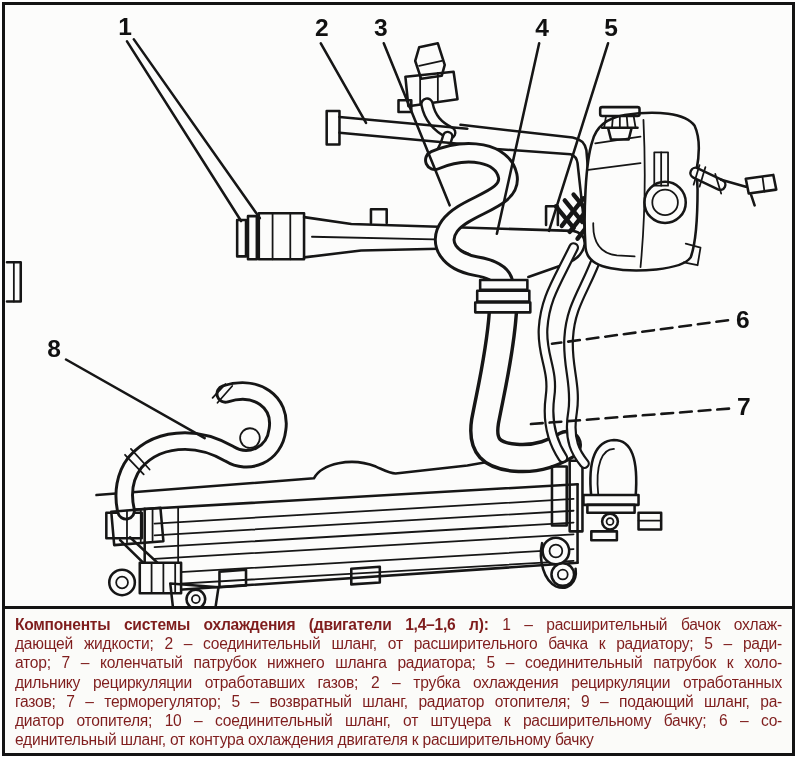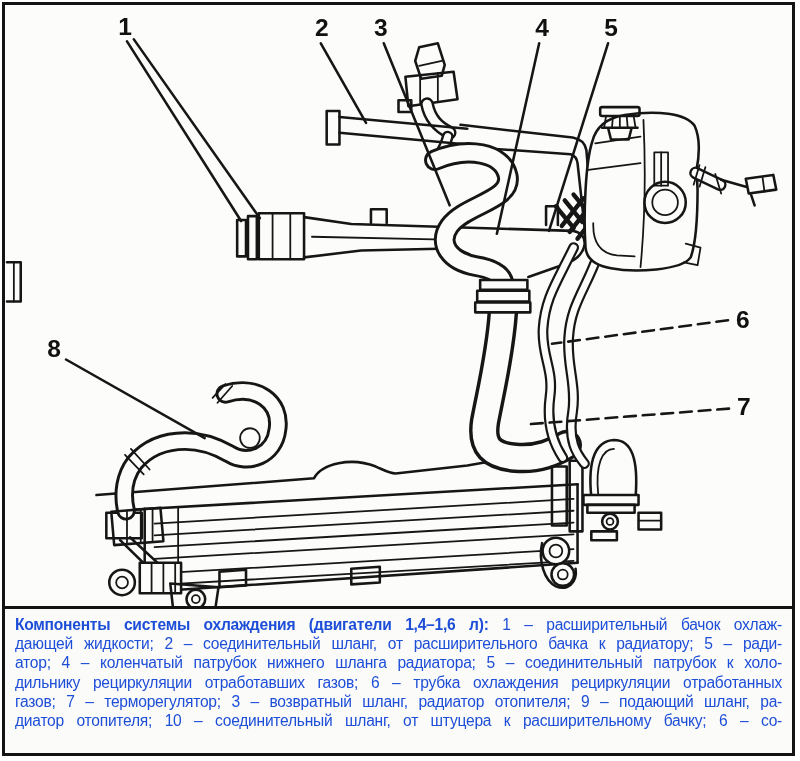--- a/index.html
+++ b/index.html
@@ -3,21 +3,21 @@
 <meta charset="utf-8">
 <style>
   html,body{margin:0;padding:0;background:#ffffff;}
   .page{position:relative;width:800px;height:761px;background:#ffffff;
         font-family:"Liberation Sans",sans-serif;overflow:hidden;}
   .frame{position:absolute;left:2px;top:2px;width:793px;height:754px;
          border:3px solid #131313;box-sizing:border-box;background:#fcfcfb;}
   .diagram-svg{position:absolute;left:0;top:0;}
   .caption{position:absolute;left:0;right:0;top:601px;bottom:0;
            border-top:3px solid #131313;background:#fbfbf9;
-           padding:6px 10px 0 10px;color:#1d4ed8;}
+           padding:6px 10px 0 10px;color:#7f1d1d;}
   .cap-line{font-size:15.6px;line-height:19.2px;letter-spacing:-0.25px;
             text-align:justify;text-align-last:justify;white-space:nowrap;}
   .cap-line.last{text-align-last:left;}
   .cap-bold{font-weight:bold;}
   
   .ln{fill:none;stroke:#161616;stroke-width:2.6;stroke-linecap:round;stroke-linejoin:round;}
   .lt{fill:none;stroke:#161616;stroke-width:1.8;stroke-linecap:round;stroke-linejoin:round;}
   .lf{fill:#fcfcfb;stroke:#161616;stroke-width:2.6;stroke-linejoin:round;}
   .hb{fill:none;stroke:#161616;stroke-linecap:round;stroke-linejoin:round;}
   .hw{fill:none;stroke:#fcfcfb;stroke-linecap:round;stroke-linejoin:round;}
@@ -191,19 +191,20 @@
         <text class="num" x="616" y="32" text-anchor="middle">5</text>
         <text class="num" x="750" y="329" text-anchor="middle">6</text>
         <text class="num" x="751" y="418" text-anchor="middle">7</text>
         <text class="num" x="50" y="358" text-anchor="middle">8</text>
       </g>
     </svg>
 
     <div class="caption">
       <div class="cap-line"><span class="cap-bold">Компоненты системы охлаждения (двигатели 1,4–1,6 л):</span><span> 1 – расширительный бачок охлаж-</span></div>
       <div class="cap-line">дающей жидкости; 2 – соединительный шланг, от расширительного бачка к радиатору; 5 – ради-</div>
-      <div class="cap-line">атор; 4 – коленчатый патрубок нижнего шланга радиатора; 5 – соединительный патрубок к холо-</div>
-      <div class="cap-line">дильнику рециркуляции отработавших газов; 6 – трубка охлаждения рециркуляции отработанных</div>
-      <div class="cap-line">газов; 7 – терморегулятор; 3 – возвратный шланг, радиатор отопителя; 9 – подающий шланг, ра-</div>
+      <div class="cap-line">атор; 7 – коленчатый патрубок нижнего шланга радиатора; 5 – соединительный патрубок к холо-</div>
+      <div class="cap-line">дильнику рециркуляции отработавших газов; 2 – трубка охлаждения рециркуляции отработанных</div>
+      <div class="cap-line">газов; 7 – терморегулятор; 5 – возвратный шланг, радиатор отопителя; 9 – подающий шланг, ра-</div>
       <div class="cap-line">диатор отопителя; 10 – соединительный шланг, от штуцера к расширительному бачку; 6 – со-</div>
+      <div class="cap-line last">единительный шланг, от контура охлаждения двигателя к расширительному бачку</div>
     </div>
   </div>
 </div>
 
 </body></html>

